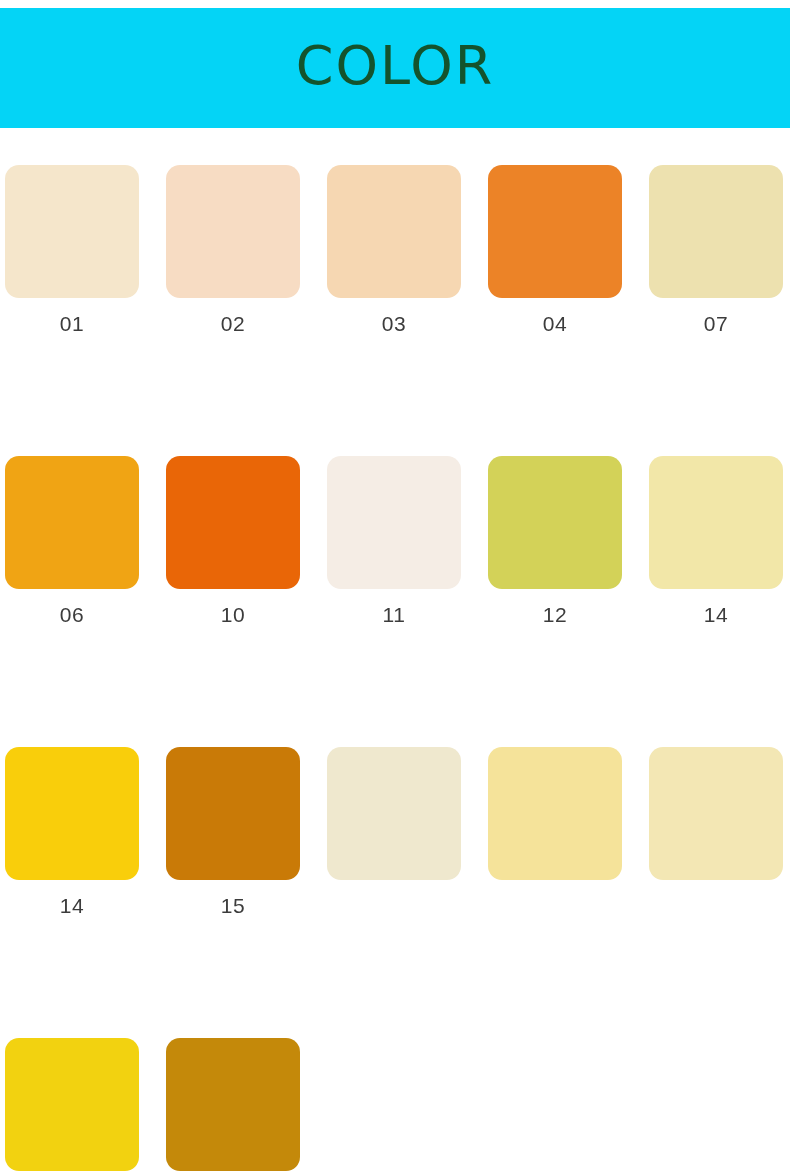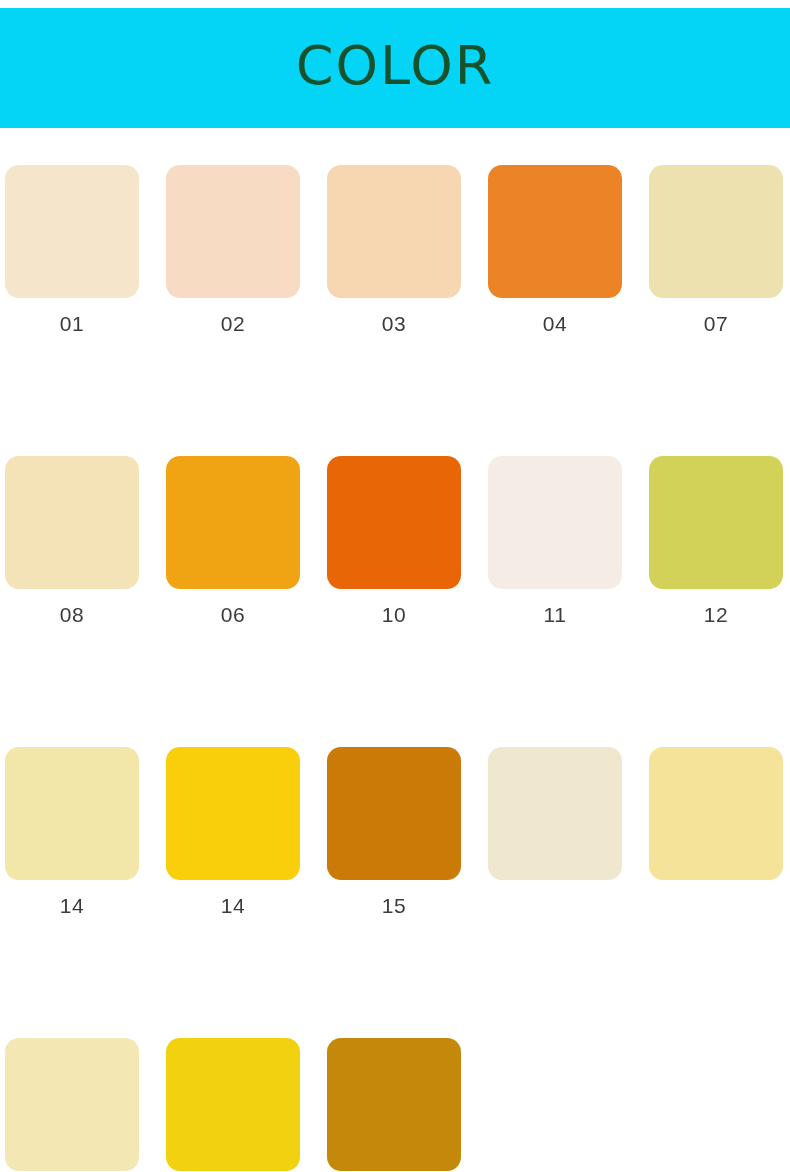--- a/index.html
+++ b/index.html
@@ -102,24 +102,20 @@
       </div>
       <div class="swatch-cell">
         <div class="swatch-chip" style="background: rgb(236, 131, 39);"></div>
         <span class="swatch-label">04</span>
       </div>
       <div class="swatch-cell">
         <div class="swatch-chip" style="background: rgb(237, 225, 175);"></div>
         <span class="swatch-label">07</span>
       </div>
       <div class="swatch-cell">
-        <div class="swatch-chip" style="background: rgb(245, 227, 184);"></div>
-        <span class="swatch-label">08</span>
-      </div>
-      <div class="swatch-cell">
         <div class="swatch-chip" style="background: rgb(240, 164, 20);"></div>
         <span class="swatch-label">06</span>
       </div>
       <div class="swatch-cell">
         <div class="swatch-chip" style="background: rgb(233, 102, 7);"></div>
         <span class="swatch-label">10</span>
       </div>
       <div class="swatch-cell">
         <div class="swatch-chip" style="background: rgb(245, 237, 229);"></div>
         <span class="swatch-label">11</span>

